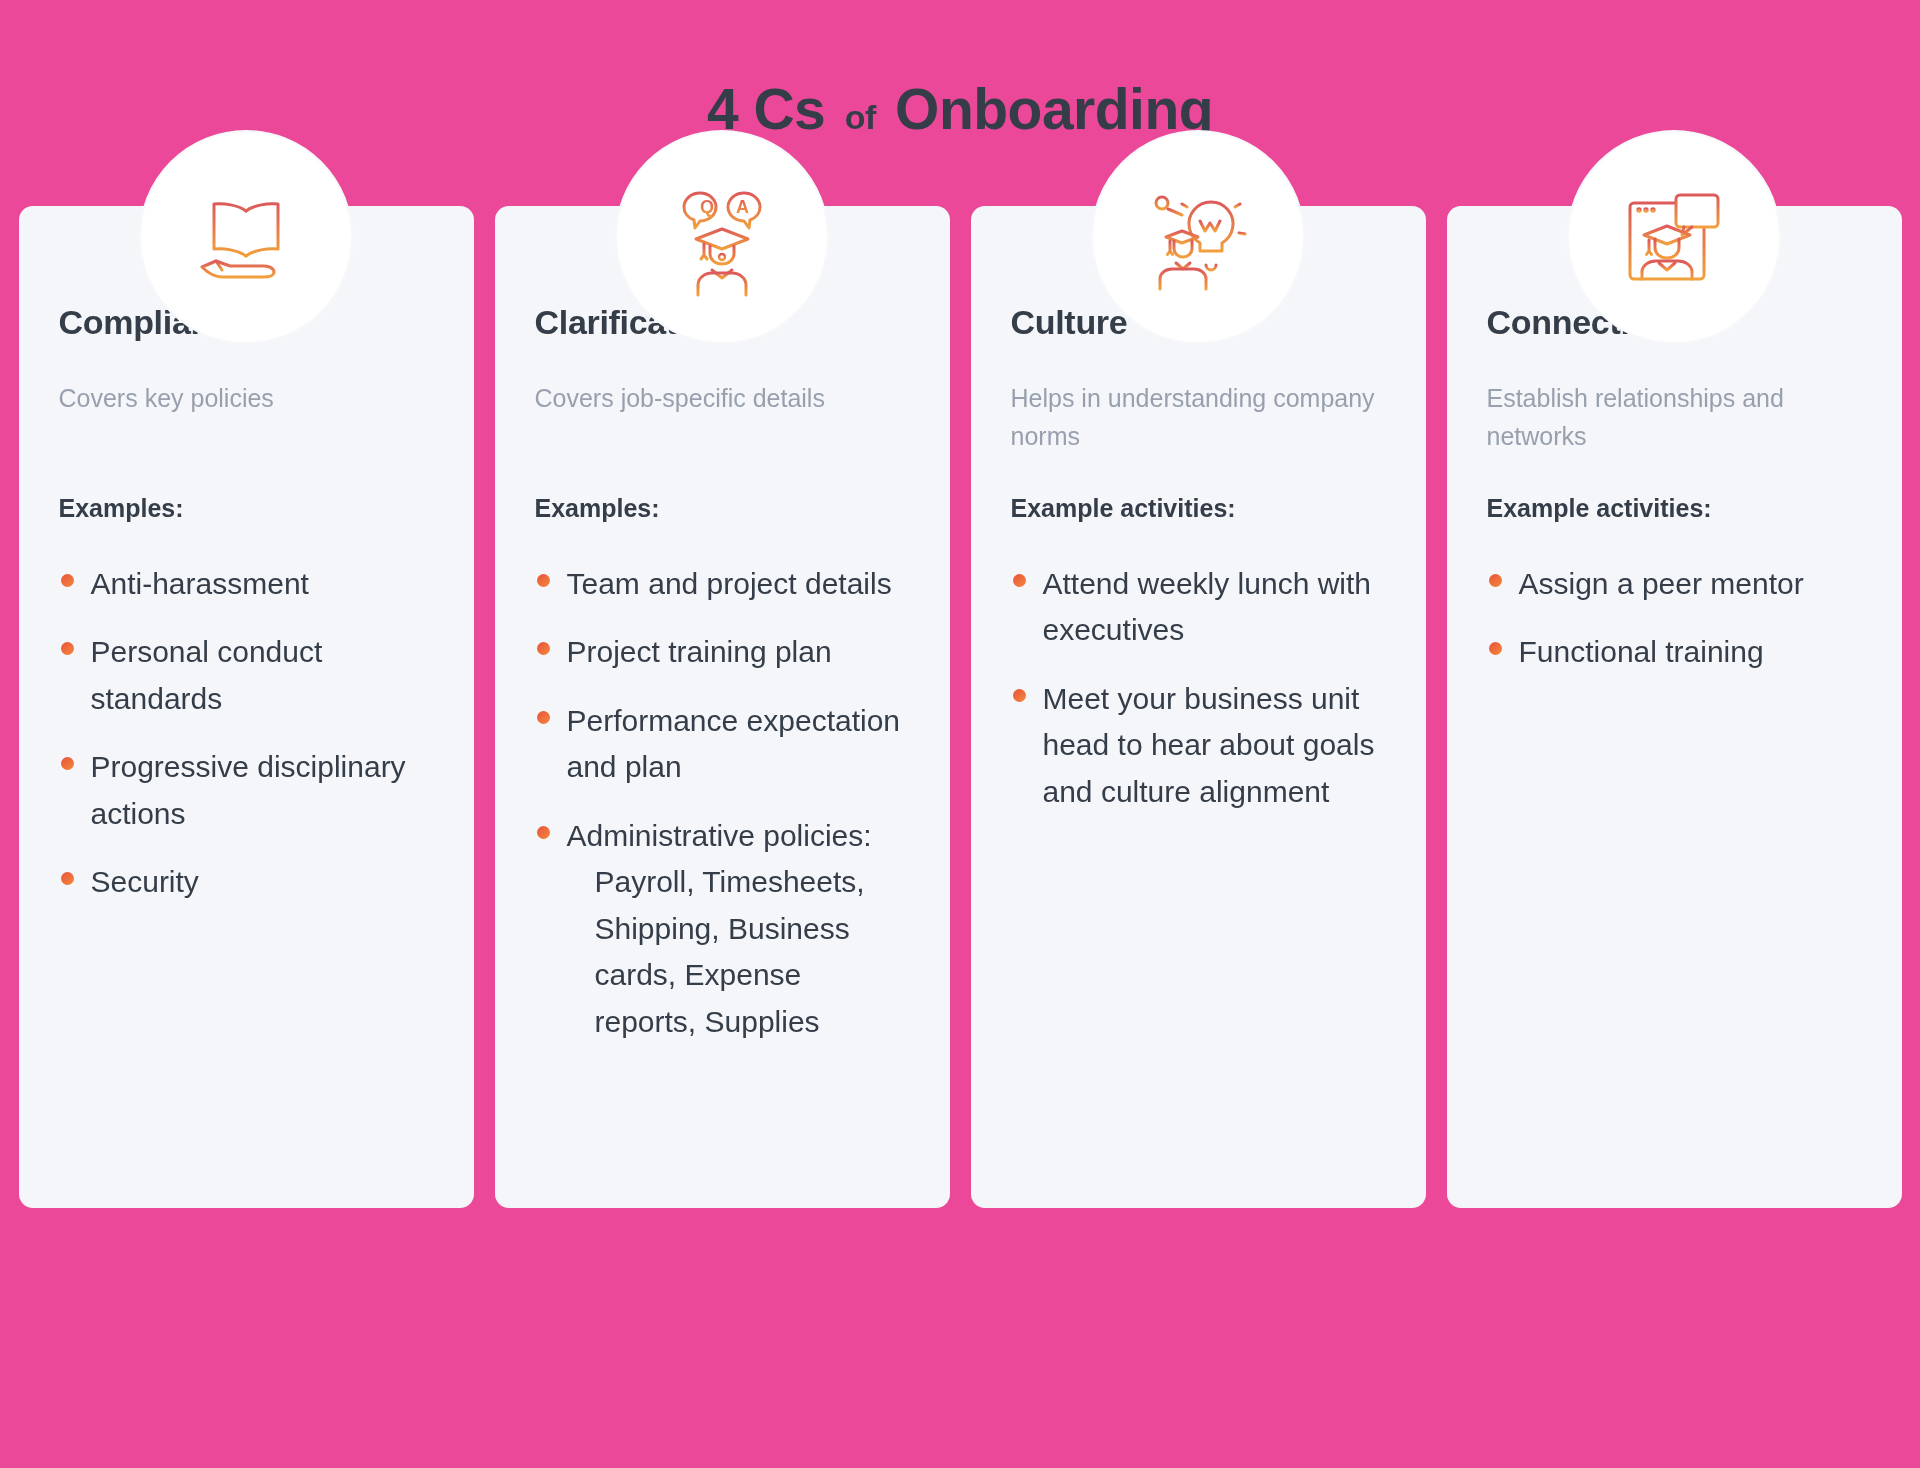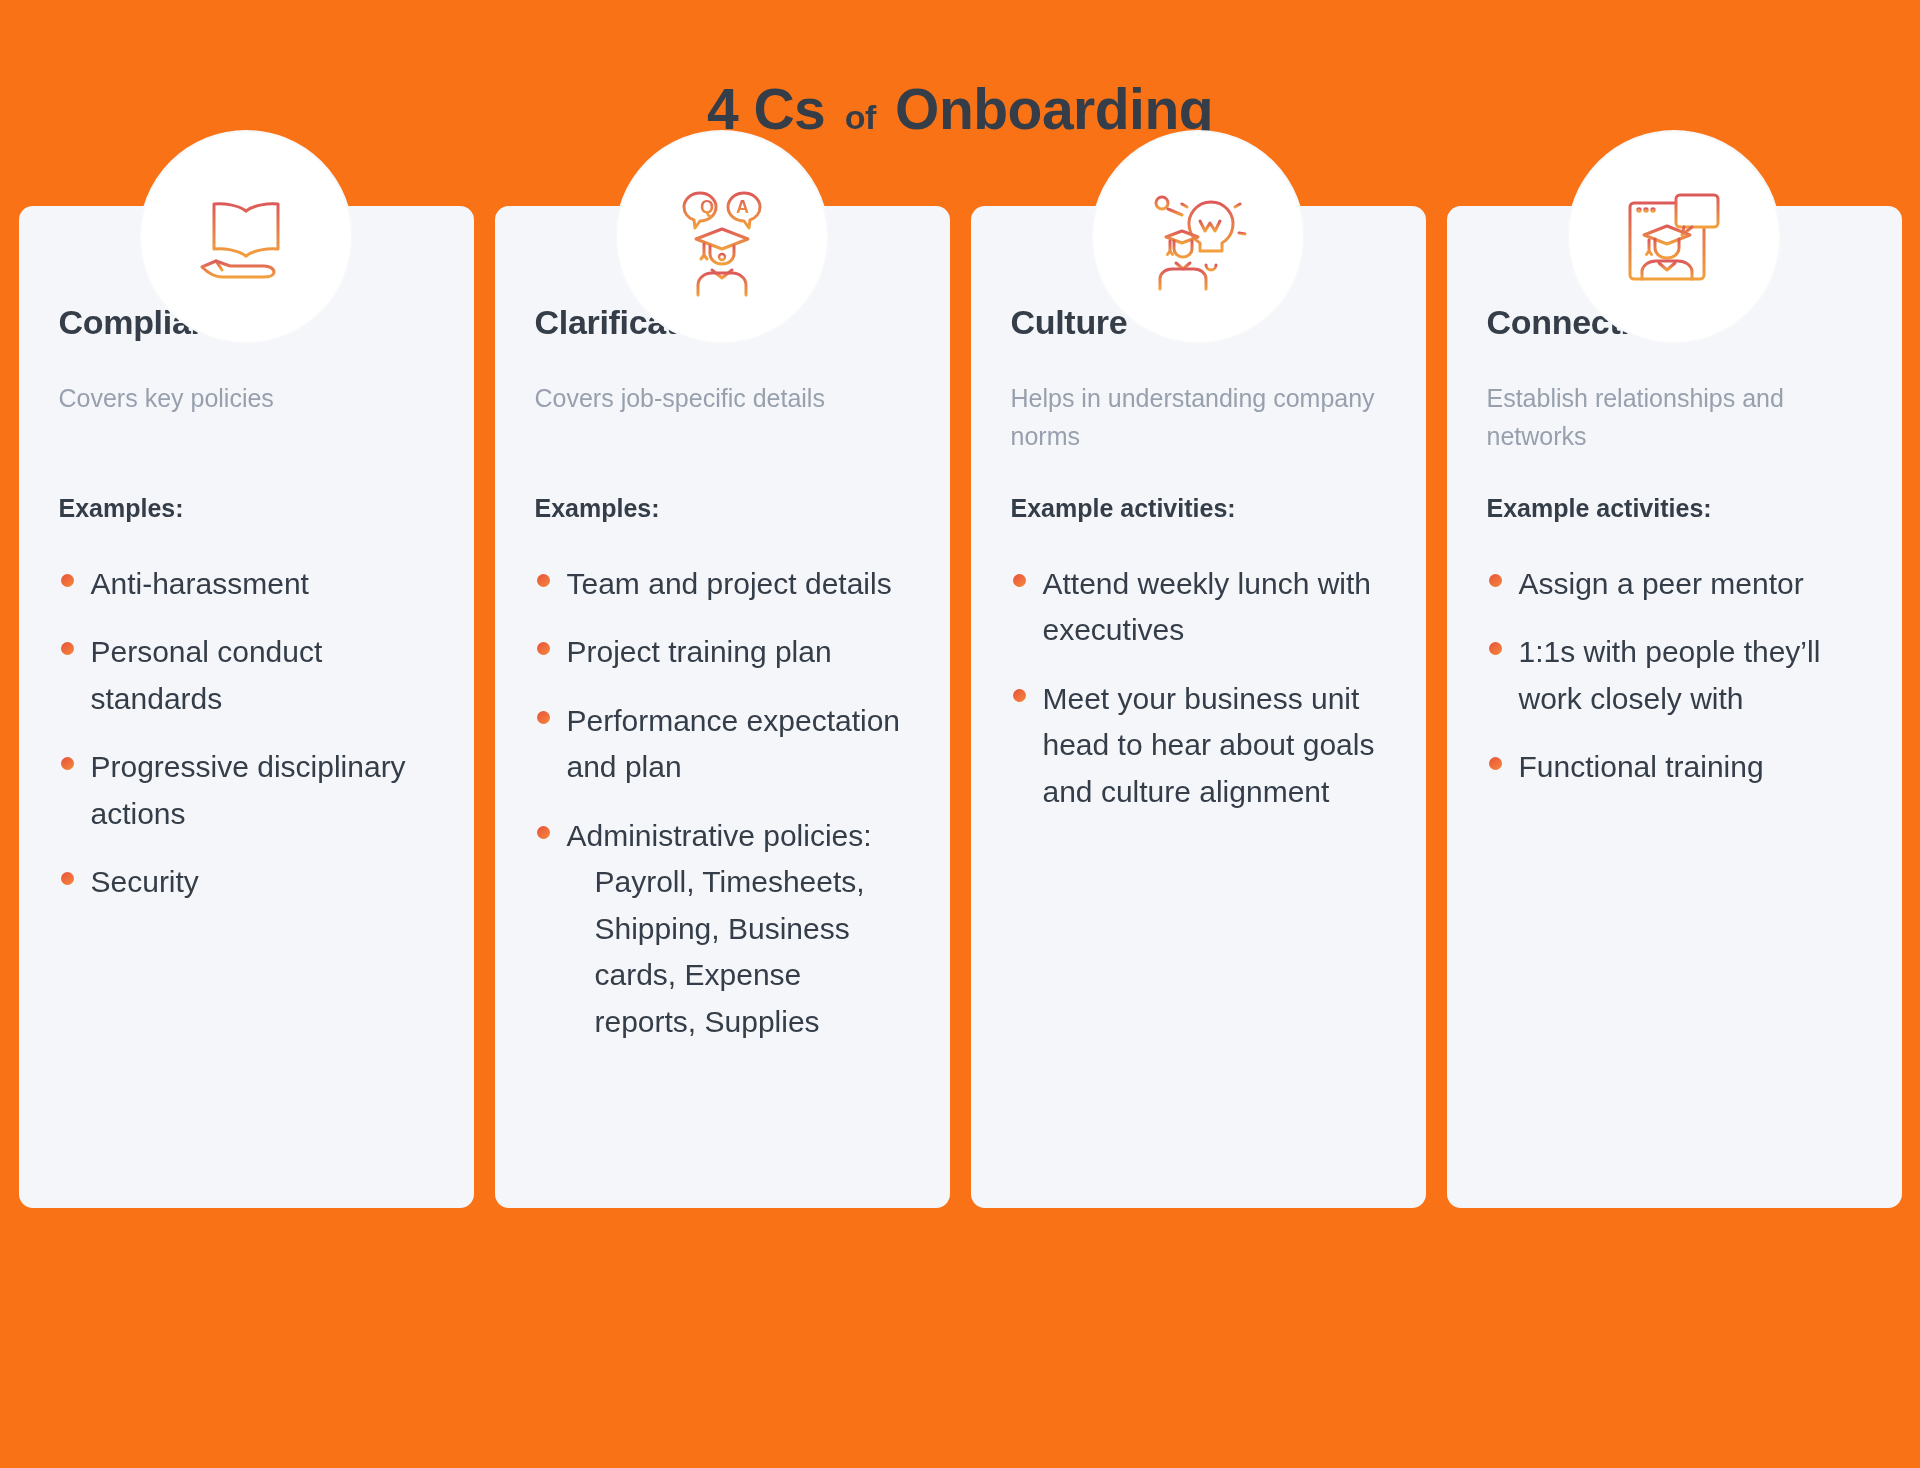--- a/index.html
+++ b/index.html
@@ -7,21 +7,21 @@
     width: 1920px;
     height: 1468px;
     background: #ffffff;
     font-family: "Liberation Sans", sans-serif;
     overflow: hidden;
   }
   .page {
     position: relative;
     width: 1920px;
     height: 1468px;
-    background: #f97316;
+    background: #ec4899;
   }
   .page-title {
     text-align: center;
     font-size: 57px;
     font-weight: 700;
     color: #343d48;
     letter-spacing: -0.5px;
     padding-top: 78px;
     line-height: 1.1;
   }
@@ -266,19 +266,18 @@
             <path d="M45 86 L53 93 L61 86"></path>
             <path d="M28 102 L28 94 a14 11 0 0 1 14 -10 l22 0 a14 11 0 0 1 14 10 L78 102"></path>
           </g>
         </svg>
       </div>
       <div class="card-title">Connection</div>
       <div class="card-sub">Establish relationships and networks</div>
       <div class="examples-label">Example activities:</div>
       <ul class="bullets">
         <li>Assign a peer mentor</li>
-        <li>1:1s with people they’ll work closely with</li>
         <li>Functional training</li>
       </ul>
     </div>
 
   </div>
 </div>
 
 </body></html>

